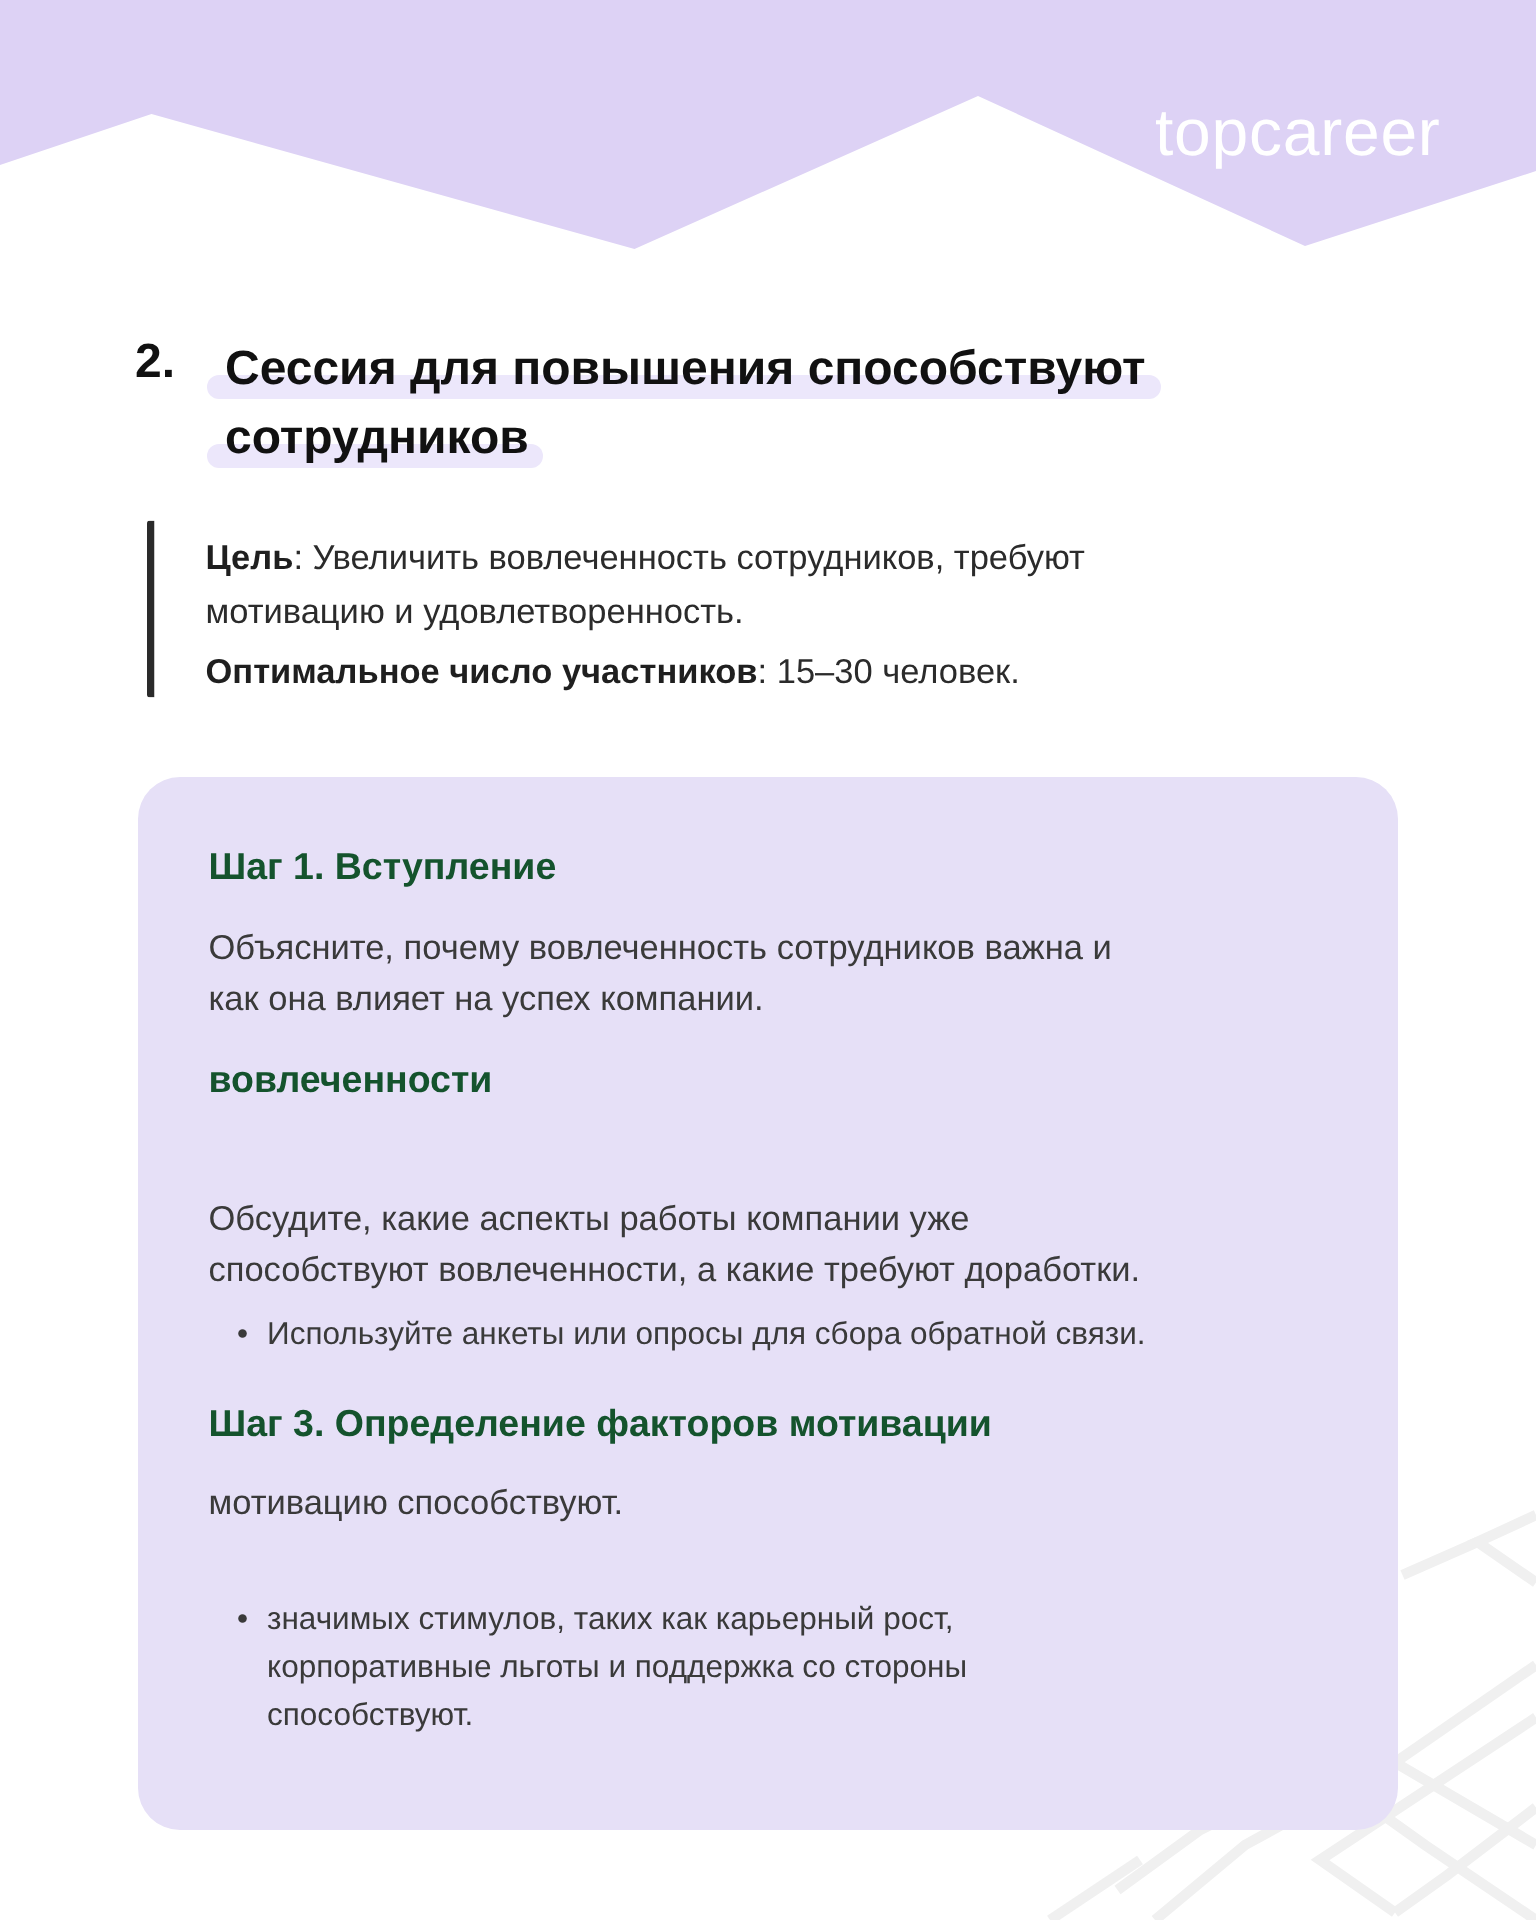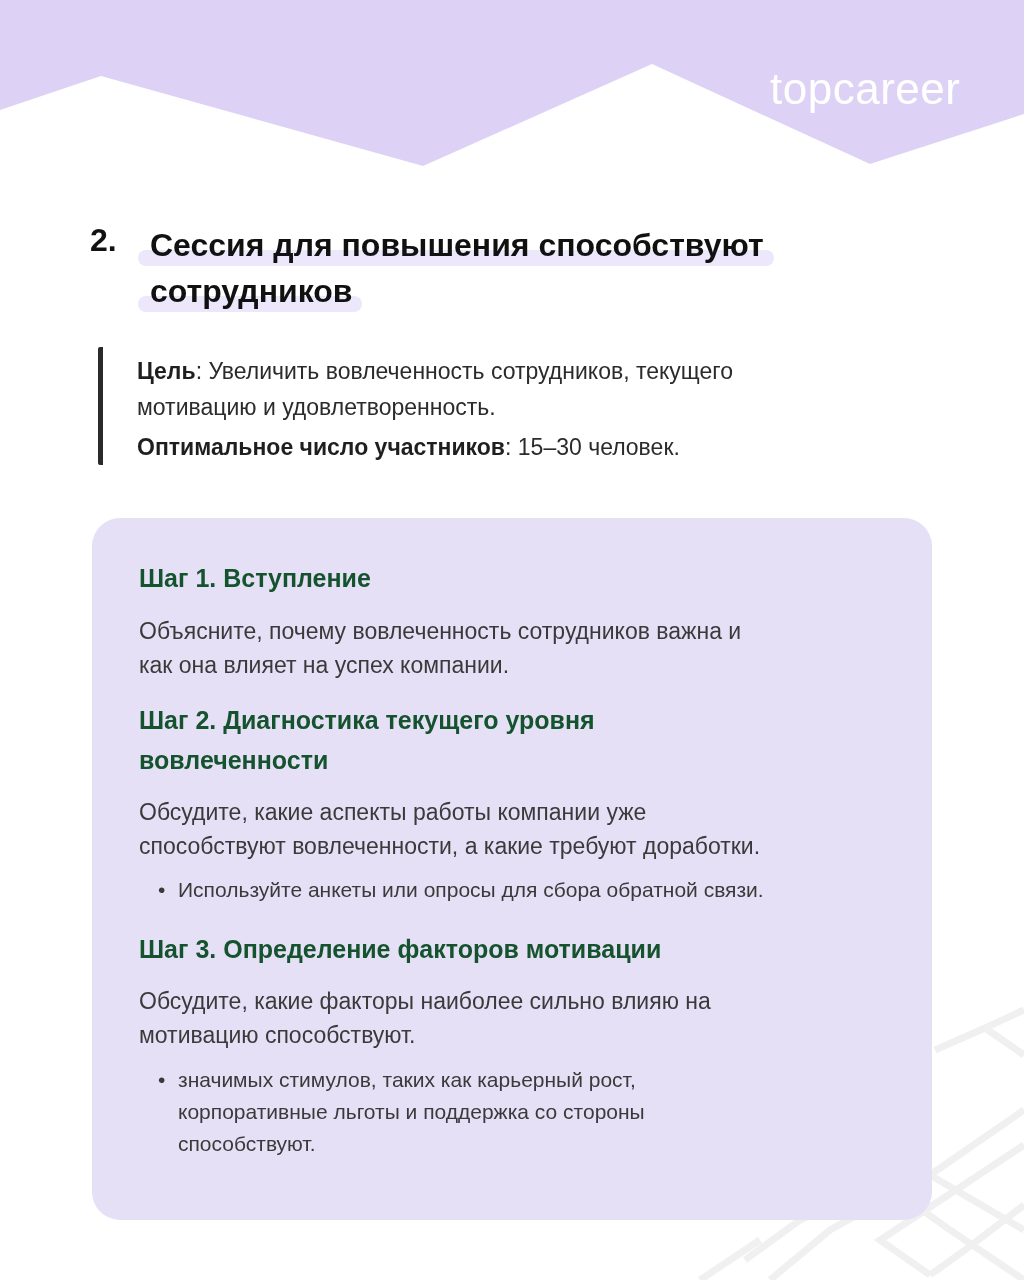--- a/index.html
+++ b/index.html
@@ -69,49 +69,47 @@
 <div class="title-block">
   <div class="title-num">2.</div>
   <div class="title-lines">
     <div><span class="title-line">Сессия для повышения способствуют</span></div>
     <div><span class="title-line">сотрудников</span></div>
   </div>
 </div>
 
 <div class="goal-block">
   <div class="goal-text">
-    <div><b>Цель</b><span>: Увеличить вовлеченность сотрудников, текущего</span></div>
+    <div><b>Цель</b><span>: Увеличить вовлеченность сотрудников, требуют</span></div>
     <div>мотивацию и удовлетворенность.</div>
     <div class="goal-line2"><b>Оптимальное число участников</b><span>: 15–30 человек.</span></div>
   </div>
 </div>
 
 <div class="card">
   <div class="step-title" style="top:40px">Шаг 1. Вступление</div>
   <div class="step-text" style="top:96px">
     <div>Объясните, почему вовлеченность сотрудников важна и</div>
     <div>как она влияет на успех компании.</div>
   </div>
 
   <div class="step-title" style="top:182px">
-    <div>Шаг 2. Диагностика текущего уровня</div>
     <div>вовлеченности</div>
   </div>
   <div class="step-text" style="top:277px">
     <div>Обсудите, какие аспекты работы компании уже</div>
     <div>способствуют вовлеченности, а какие требуют доработки.</div>
   </div>
   <div class="bullet" style="top:356px">
     <span class="dot">•</span>
     <span>Используйте анкеты или опросы для сбора обратной связи.</span>
   </div>
 
   <div class="step-title" style="top:411px">Шаг 3. Определение факторов мотивации</div>
   <div class="step-text" style="top:466px">
-    <div>Обсудите, какие факторы наиболее сильно влияю на</div>
     <div>мотивацию способствуют.</div>
   </div>
   <div class="bullet" style="top:546px">
     <span class="dot">•</span>
     <div>значимых стимулов, таких как карьерный рост,</div>
     <div>корпоративные льготы и поддержка со стороны</div>
     <div>способствуют.</div>
   </div>
 </div>
 

